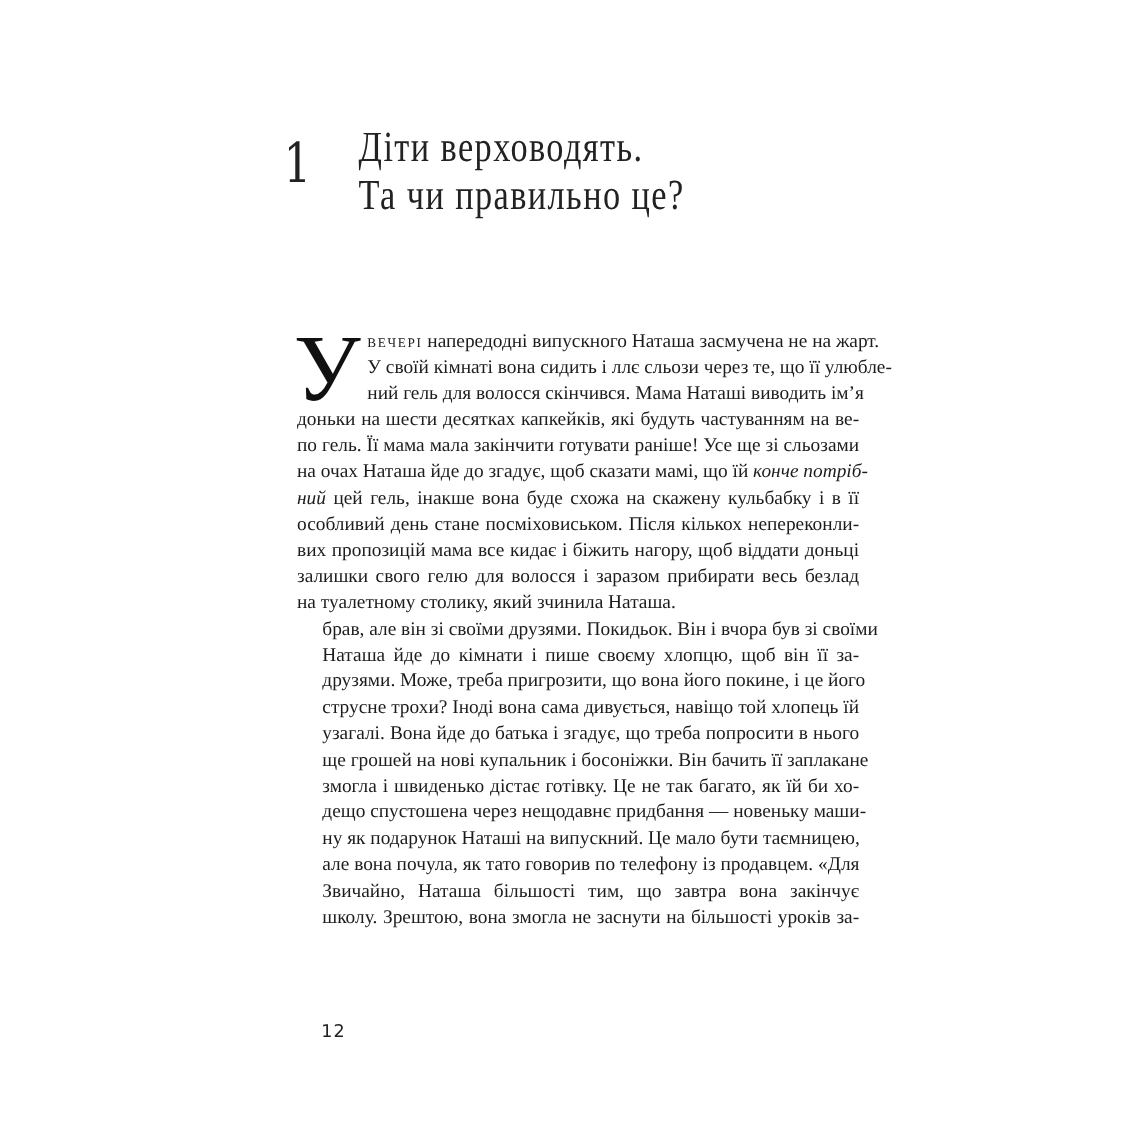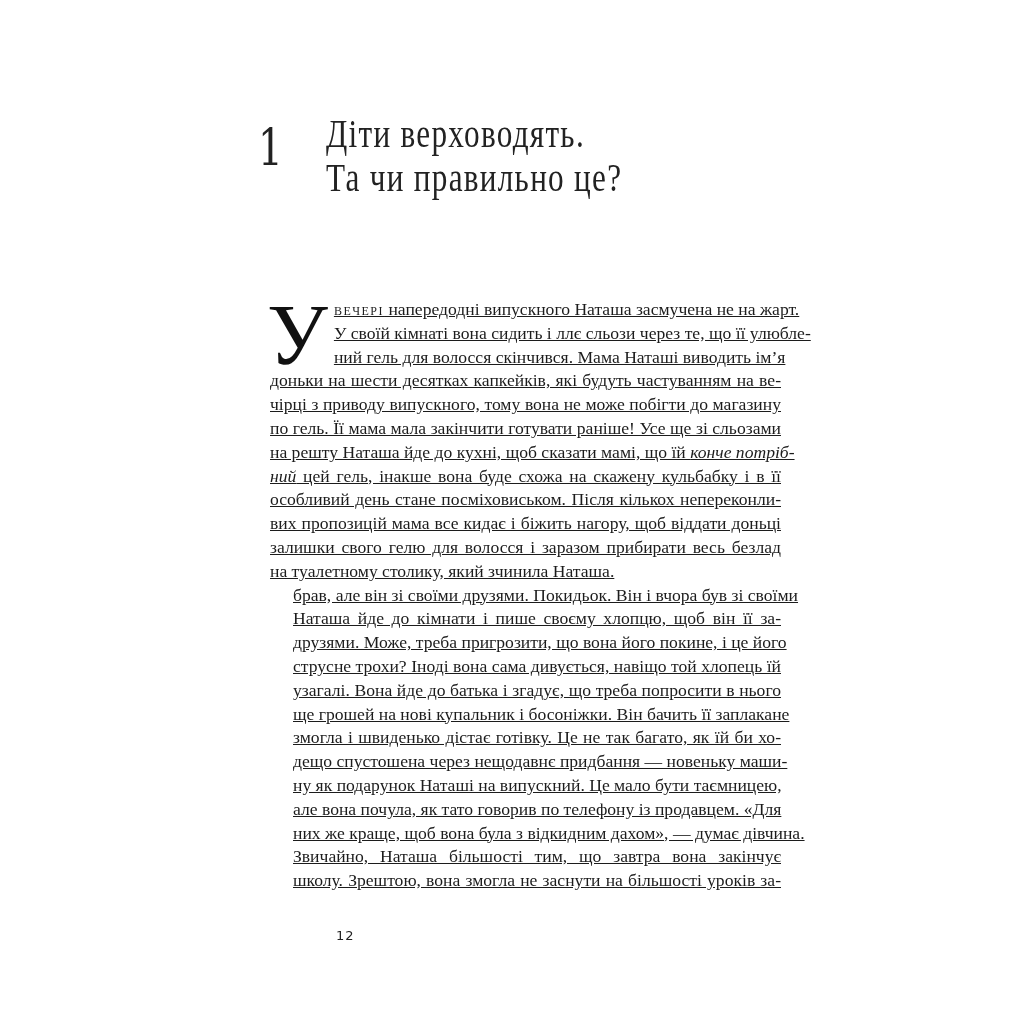--- a/index.html
+++ b/index.html
@@ -2,63 +2,61 @@
 <html><head>
 <meta charset="utf-8">
 <style>
   html, body { margin:0; padding:0; }
   body { width:1024px; height:1024px; background:#ffffff; position:relative; overflow:hidden; color:#1a1a1a; }
   .chapter-num { position:absolute; left:258px; top:118px; font-family:"DejaVu Serif", serif; font-weight:200; font-size:50px; line-height:60px; color:#222; transform:scaleX(0.78); transform-origin:left top; }
   .chapter-title { position:absolute; left:326px; top:112px; font-family:"Liberation Serif", serif; font-size:39px; line-height:44px; color:#222; letter-spacing:1.6px; transform:scaleX(0.80); transform-origin:left top; white-space:nowrap; }
   .body-text { position:absolute; left:270px; top:298px; width:511px; font-family:"Liberation Serif", serif; font-size:17.6px; line-height:23.8px; text-align:justify; color:#1c1c1c; }
   .body-text p { margin:0; text-indent:0; }
   .body-text p.indent { text-indent:23px; }
-  .line { display:block; text-align:justify; text-align-last:justify; white-space:nowrap; overflow:visible;text-decoration:underline; }
+  .line { display:block; text-align:justify; text-align-last:justify; white-space:nowrap; overflow:visible; }
   .line.last { text-align-last:left; }
   .dropcap { float:left; font-family:"Liberation Serif", serif; font-size:86px; line-height:66px; margin:4px 6px 0 -3px; color:#111; }
   .smallcaps { font-variant:small-caps; letter-spacing:1.5px; }
-  .page-num { position:absolute; left:292px; top:928px; font-family:"DejaVu Sans", sans-serif; font-size:13px; color:#222; letter-spacing:1px;margin-left:44px; }
+  .page-num { position:absolute; left:292px; top:928px; font-family:"DejaVu Sans", sans-serif; font-size:16px; color:#222; letter-spacing:1px; }
 </style>
 </head>
 <body>
 
 <div class="chapter-num">1</div>
 <div class="chapter-title">
   <div>Діти верховодять.</div>
   <div>Та чи правильно це?</div>
 </div>
 
 <div class="body-text">
   <p>
     <span class="dropcap">У</span>
     <span class="line"><span class="smallcaps">вечері</span><span> напередодні випускного Наташа засмучена не на жарт.</span></span>
     <span class="line">У своїй кімнаті вона сидить і ллє сльози через те, що її улюбле-</span>
     <span class="line">ний гель для волосся скінчився. Мама Наташі виводить ім’я</span>
     <span class="line">доньки на шести десятках капкейків, які будуть частуванням на ве-</span>
-    <span class="line">чірці з приводу випускного, тому вона не може побігти до магазину</span>
     <span class="line">по гель. Її мама мала закінчити готувати раніше! Усе ще зі сльозами</span>
-    <span class="line"><span>на решту Наташа йде до кухні, щоб сказати мамі, що їй </span><i>конче потріб-</i></span>
+    <span class="line"><span>на очах Наташа йде до згадує, щоб сказати мамі, що їй </span><i>конче потріб-</i></span>
     <span class="line"><i>ний</i><span> цей гель, інакше вона буде схожа на скажену кульбабку і в її</span></span>
     <span class="line">особливий день стане посміховиськом. Після кількох непереконли-</span>
     <span class="line">вих пропозицій мама все кидає і біжить нагору, щоб віддати доньці</span>
     <span class="line">залишки свого гелю для волосся і заразом прибирати весь безлад</span>
     <span class="line last">на туалетному столику, який зчинила Наташа.</span>
   </p>
   <p class="indent">
     <span class="line">брав, але він зі своїми друзями. Покидьок. Він і вчора був зі своїми</span>
     <span class="line" style="text-indent:23px">Наташа йде до кімнати і пише своєму хлопцю, щоб він її за-</span>
     <span class="line">друзями. Може, треба пригрозити, що вона його покине, і це його</span>
     <span class="line">струсне трохи? Іноді вона сама дивується, навіщо той хлопець їй</span>
     <span class="line">узагалі. Вона йде до батька і згадує, що треба попросити в нього</span>
     <span class="line">ще грошей на нові купальник і босоніжки. Він бачить її заплакане</span>
     <span class="line">змогла і швиденько дістає готівку. Це не так багато, як їй би хо-</span>
     <span class="line">дещо спустошена через нещодавнє придбання — новеньку маши-</span>
     <span class="line">ну як подарунок Наташі на випускний. Це мало бути таємницею,</span>
     <span class="line">але вона почула, як тато говорив по телефону із продавцем. «Для</span>
-    <span class="line">них же краще, щоб вона була з відкидним дахом», — думає дівчина.</span>
   </p>
   <p class="indent">
     <span class="line" style="text-indent:23px">Звичайно, Наташа більшості тим, що завтра вона закінчує</span>
     <span class="line">школу. Зрештою, вона змогла не заснути на більшості уроків за-</span>
   </p>
 </div>
 
 <div class="page-num">12</div>
 
 </body></html>

